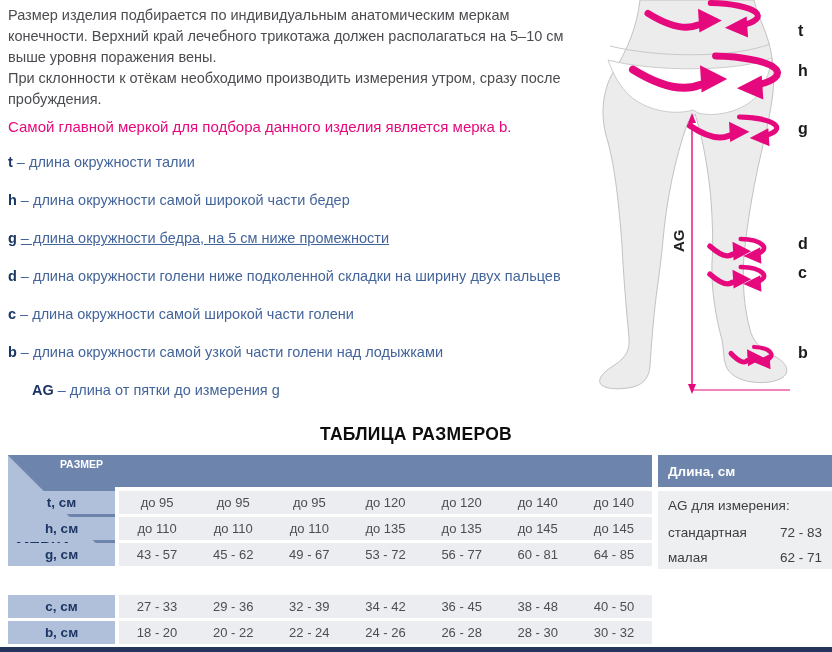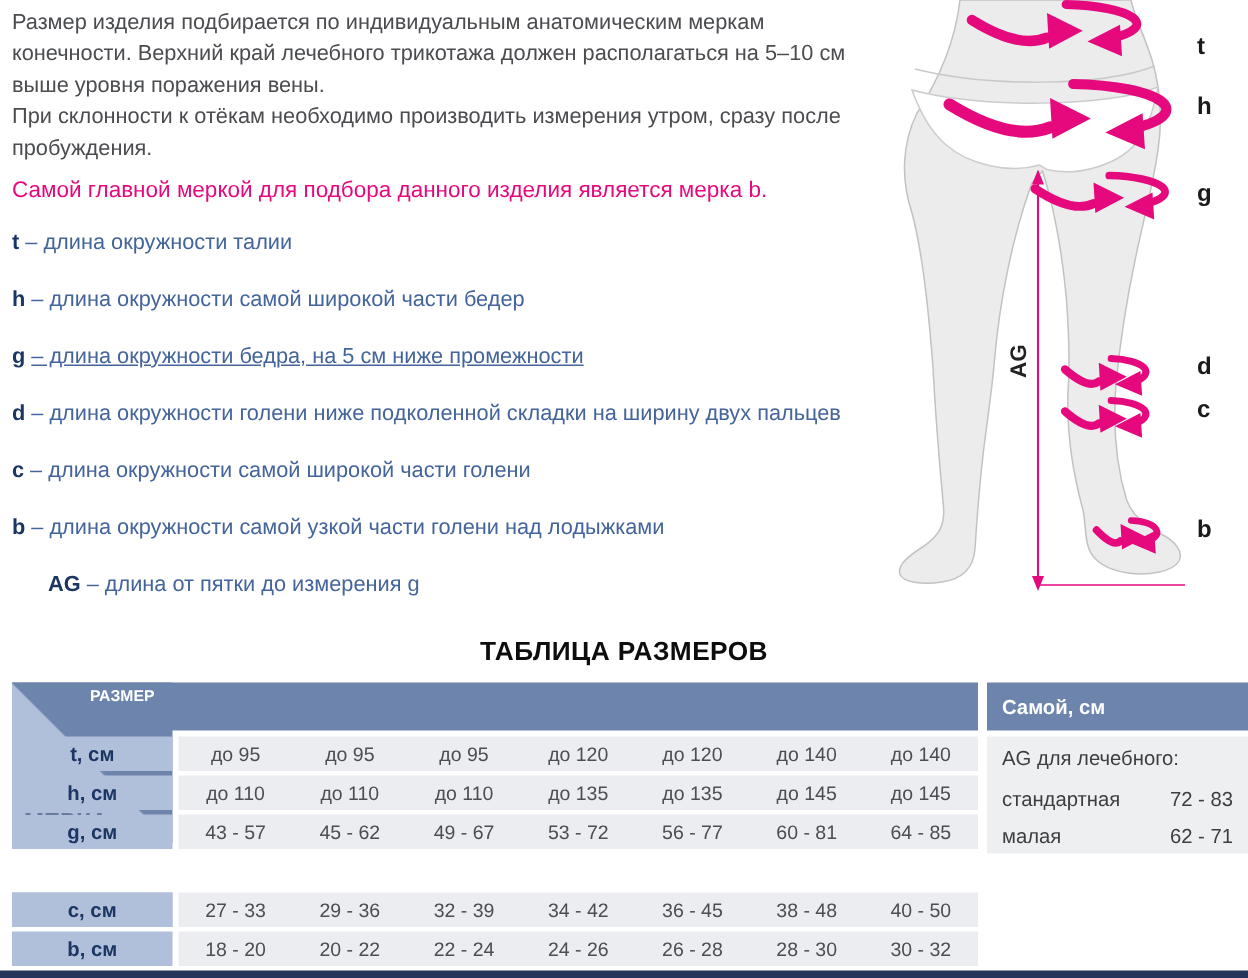--- a/index.html
+++ b/index.html
@@ -188,23 +188,23 @@
     <div class="cell">18 - 20</div>
     <div class="cell">20 - 22</div>
     <div class="cell">22 - 24</div>
     <div class="cell">24 - 26</div>
     <div class="cell">26 - 28</div>
     <div class="cell">28 - 30</div>
     <div class="cell">30 - 32</div>
   </div>
 </div>
 
-<div class="abs rp-hdr">Самой, см</div>
+<div class="abs rp-hdr">Длина, см</div>
 <div class="abs rp-body">
-  <div class="rp-sub">AG для лечебного:</div>
+  <div class="rp-sub">AG для измерения:</div>
   <div class="rp-row">
     <span>стандартная</span>
     <span>72 - 83</span>
   </div>
   <div class="rp-row">
     <span>малая</span>
     <span>62 - 71</span>
   </div>
 </div>
 

